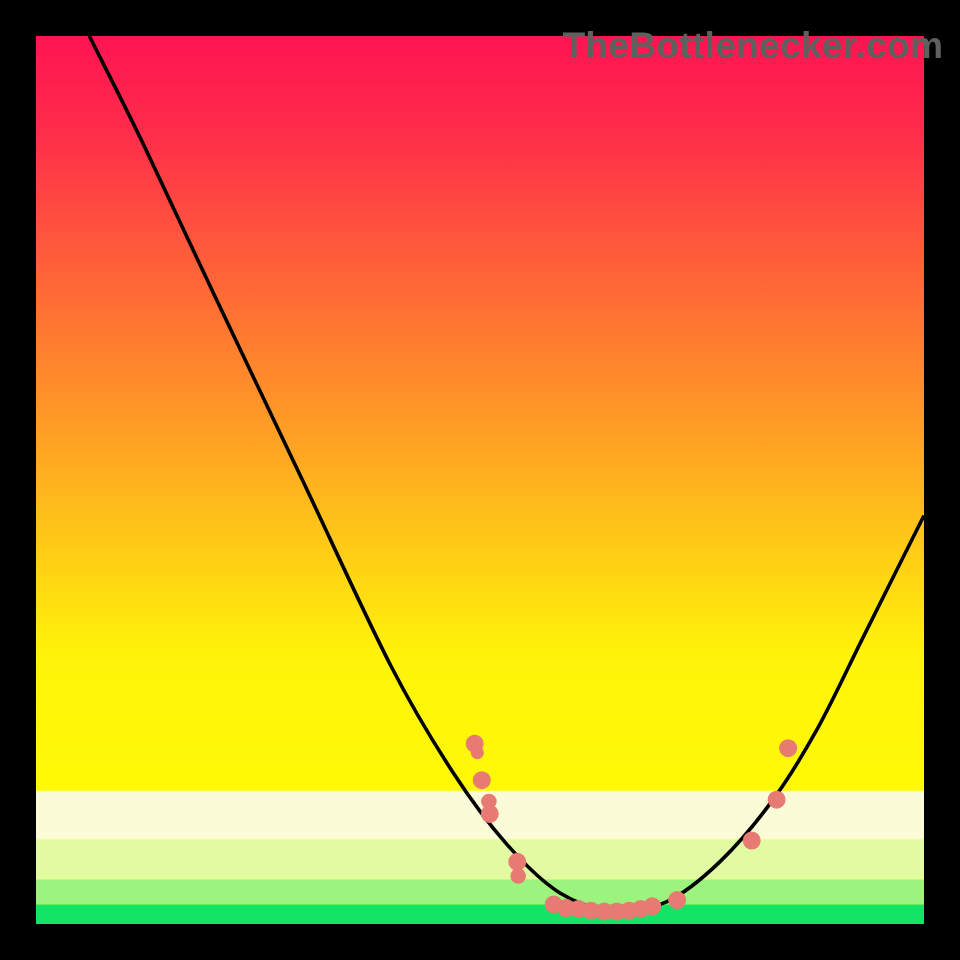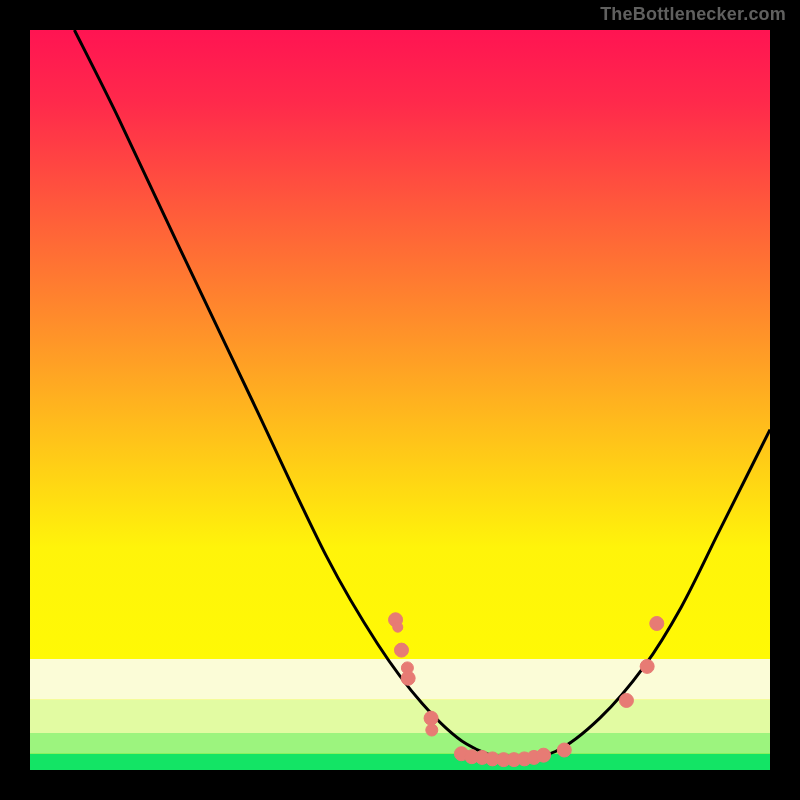--- a/index.html
+++ b/index.html
@@ -11,24 +11,24 @@
     overflow: hidden;
   }
   .stage {
     position: relative;
     width: 800px;
     height: 800px;
     background: #000000;
   }
   .watermark {
     position: absolute;
-    top: 4px;
+    top: 20px;
     right: 14px;
     font-family: Arial, Helvetica, sans-serif;
-    font-size: 18px;
+    font-size: 31px;
     font-weight: 600;
     color: #60605f;
     letter-spacing: 0.2px;
     z-index: 20;
   }
   svg.plot {
     position: absolute;
     left: 0;
     top: 0;
     width: 800px;

